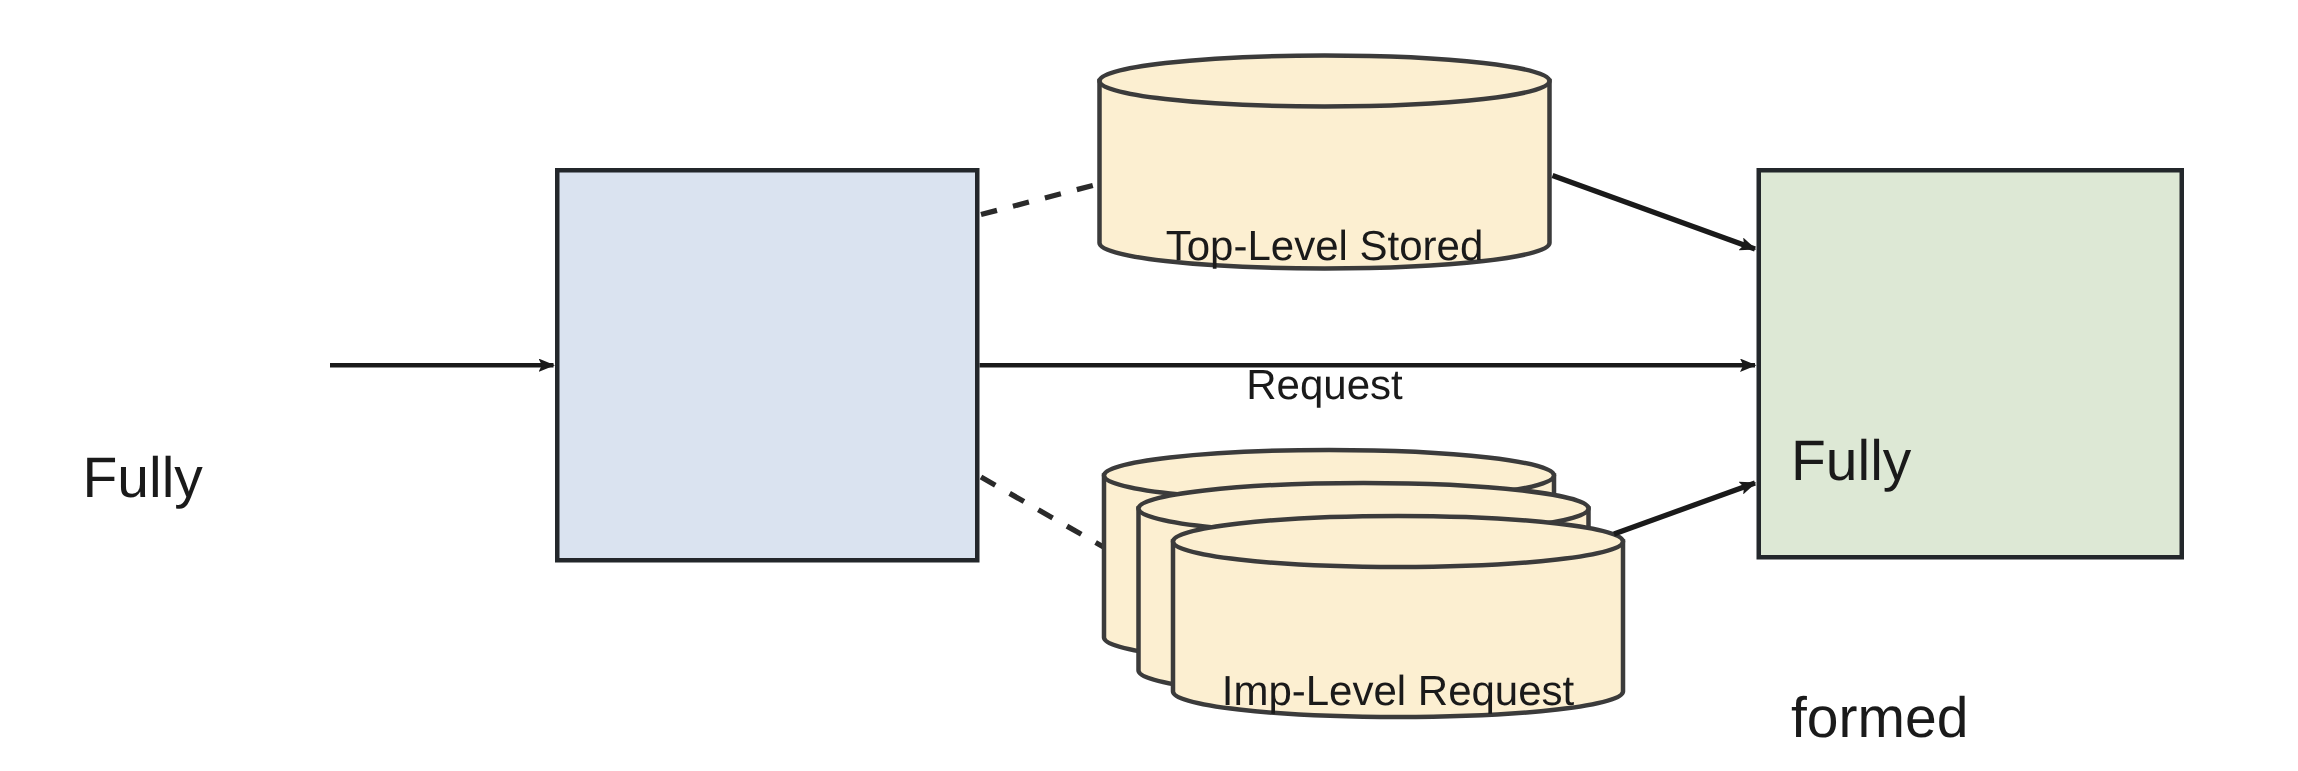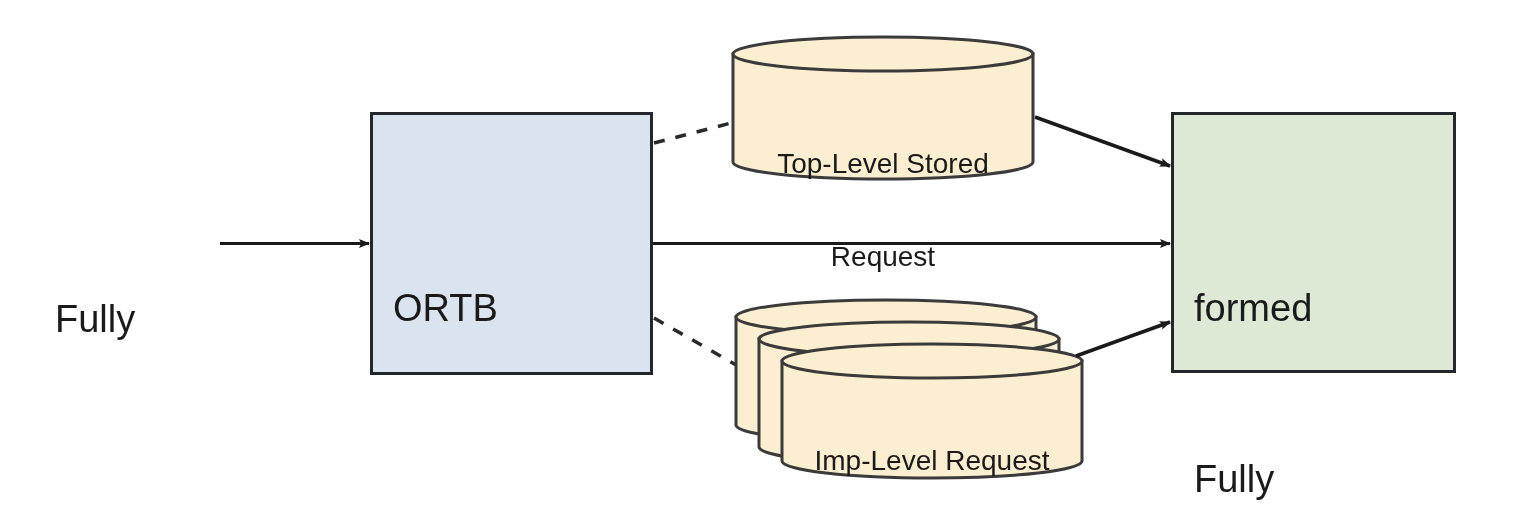--- a/index.html
+++ b/index.html
@@ -126,33 +126,32 @@
 
     
     <line x1="1076" y1="356" x2="1170" y2="322" stroke="#1a1a1a" stroke-width="3.5" marker-end="url(#arrowhead)"></line>
   </svg>
 
   <div class="node-label label-source">
     <div>Fully</div>
   </div>
 
   <div class="node-label label-process">
-    <div>ORTB</div>
     
   </div>
 
   <div class="cyl-label label-top-store">
     <div>Top-Level Stored</div>
     <div>Request</div>
   </div>
 
   <div class="cyl-label label-imp-store">
     <div>Imp-Level Request</div>
     
   </div>
 
   <div class="node-label label-output">
+    <div>Fully</div>
     <div>formed</div>
-    <div>Fully</div>
     
   </div>
 
 </div>
 
 </body></html>

